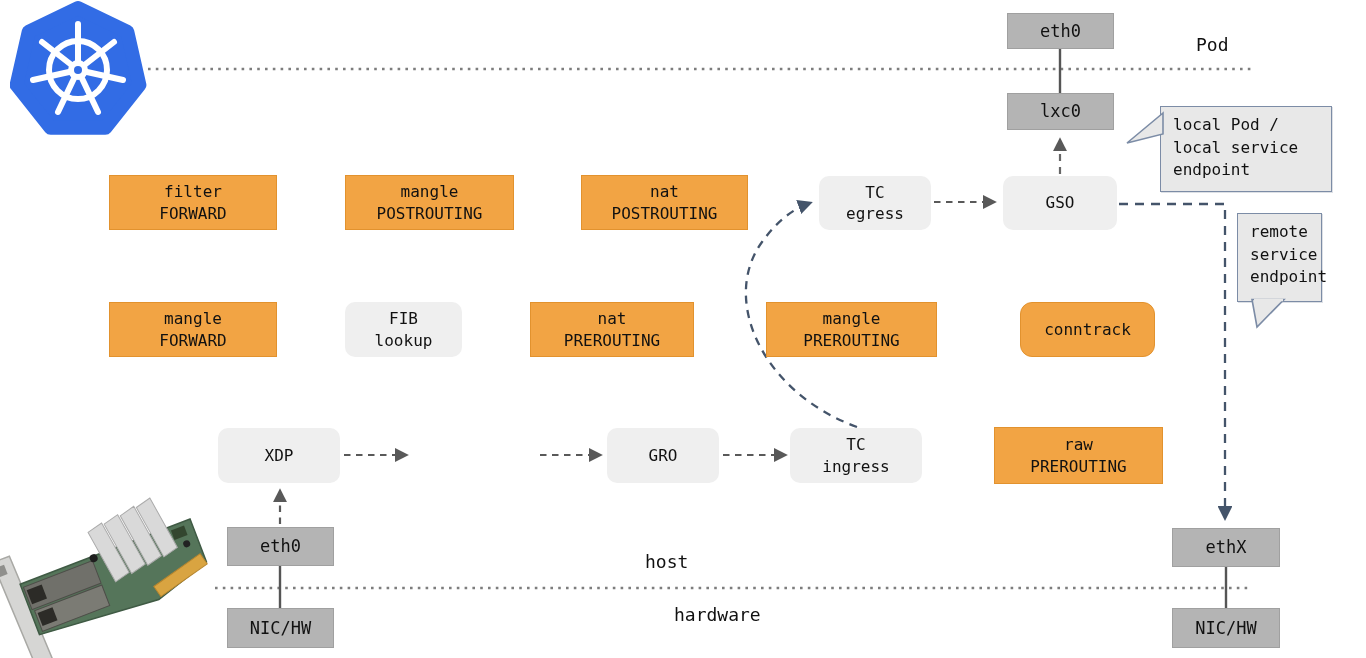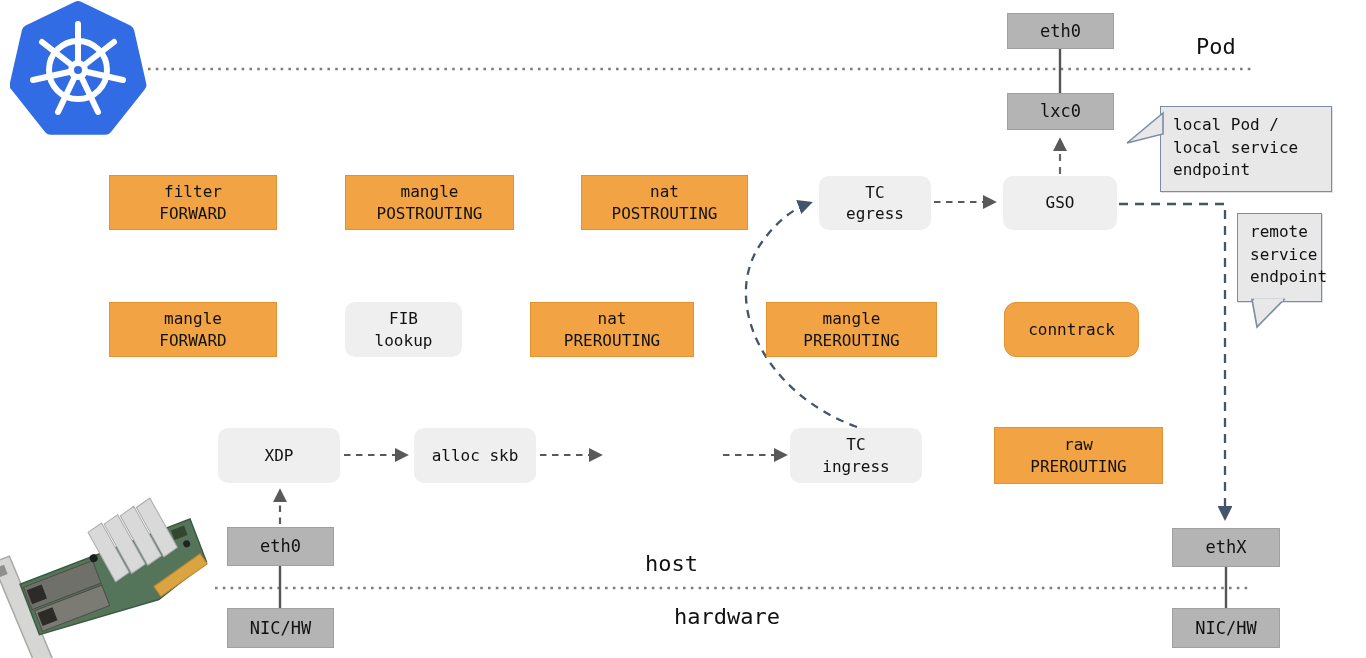--- a/index.html
+++ b/index.html
@@ -6,24 +6,24 @@
   #stage{
     position:relative;width:1366px;height:658px;background:#ffffff;overflow:hidden;
     font-family:"DejaVu Sans Mono","Liberation Mono",monospace;color:#111;
   }
   .box{
     position:absolute;display:flex;align-items:center;justify-content:center;
     text-align:center;white-space:pre-line;line-height:1.32;font-size:16px;
     box-sizing:border-box;
   }
   .nf{background:#F2A444;border:1.5px solid #E2922E;font-weight:normal;}
-  .nf-round{border-radius:12px;}
+  .nf-round{border-radius:12px;margin-left:16px;}
   .proc{background:#EFEFEF;border-radius:10px;font-weight:normal;}
   .iface{background:#B4B4B4;border:1px solid #a0a0a0;font-weight:normal;font-size:17px;}
-  .zone-label{position:absolute;font-size:22px;white-space:pre;}
+  .zone-label{position:absolute;font-size:18px;white-space:pre;}
   .bubble{
     position:absolute;background:#E8E8E8;border:1.6px solid #7C8CA6;
     box-sizing:border-box;padding:7px 12px;font-size:16px;line-height:1.42;
     white-space:pre-line;box-shadow:1px 1px 0 rgba(120,130,150,0.25);
   }
   svg{position:absolute;left:0;top:0;}
   #wires{z-index:1;}
   .layer2{z-index:2;}
   .layer3{z-index:3;}
   .box,.zone-label,.bubble{z-index:2;}
@@ -138,21 +138,21 @@
 FORWARD</div>
   <div class="box proc" style="left:345px;top:302px;width:117px;height:55px;">FIB
 lookup</div>
   <div class="box nf" style="left:530px;top:302px;width:164px;height:55px;">nat
 PREROUTING</div>
   <div class="box nf" style="left:766px;top:302px;width:171px;height:55px;">mangle
 PREROUTING</div>
   <div class="box nf nf-round" style="left:1004px;top:302px;width:135px;height:55px;">conntrack</div>
 
   <div class="box proc" style="left:218px;top:428px;width:122px;height:55px;">XDP</div>
-  <div class="box proc" style="left:414px;top:428px;width:122px;height:55px;">alloc skb</div>
+  <div class="box proc" style="left:607px;top:428px;width:112px;height:55px;">GRO</div>
   <div class="box proc" style="left:790px;top:428px;width:132px;height:55px;">TC
 ingress</div>
   <div class="box nf" style="left:994px;top:427px;width:169px;height:57px;">raw
 PREROUTING</div>
 
   <div class="bubble" style="left:1160px;top:106px;width:172px;height:86px;">local Pod /
 local service
 endpoint</div>
   <div class="bubble" style="left:1237px;top:213px;width:85px;height:89px;">remote
 service

